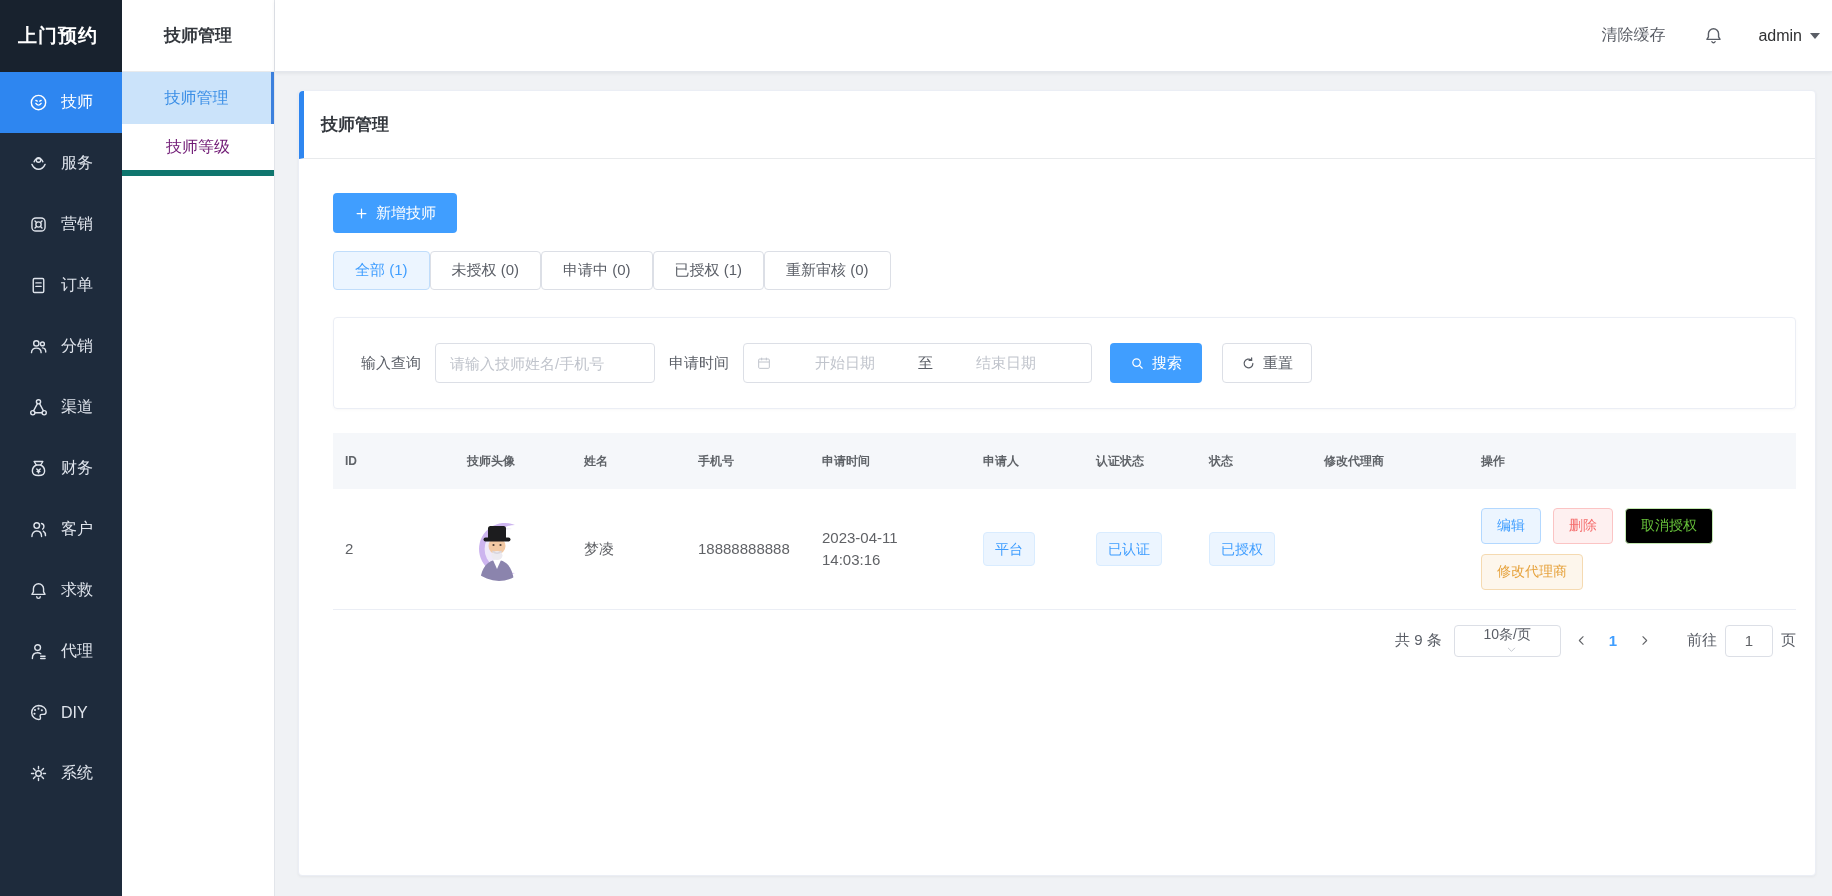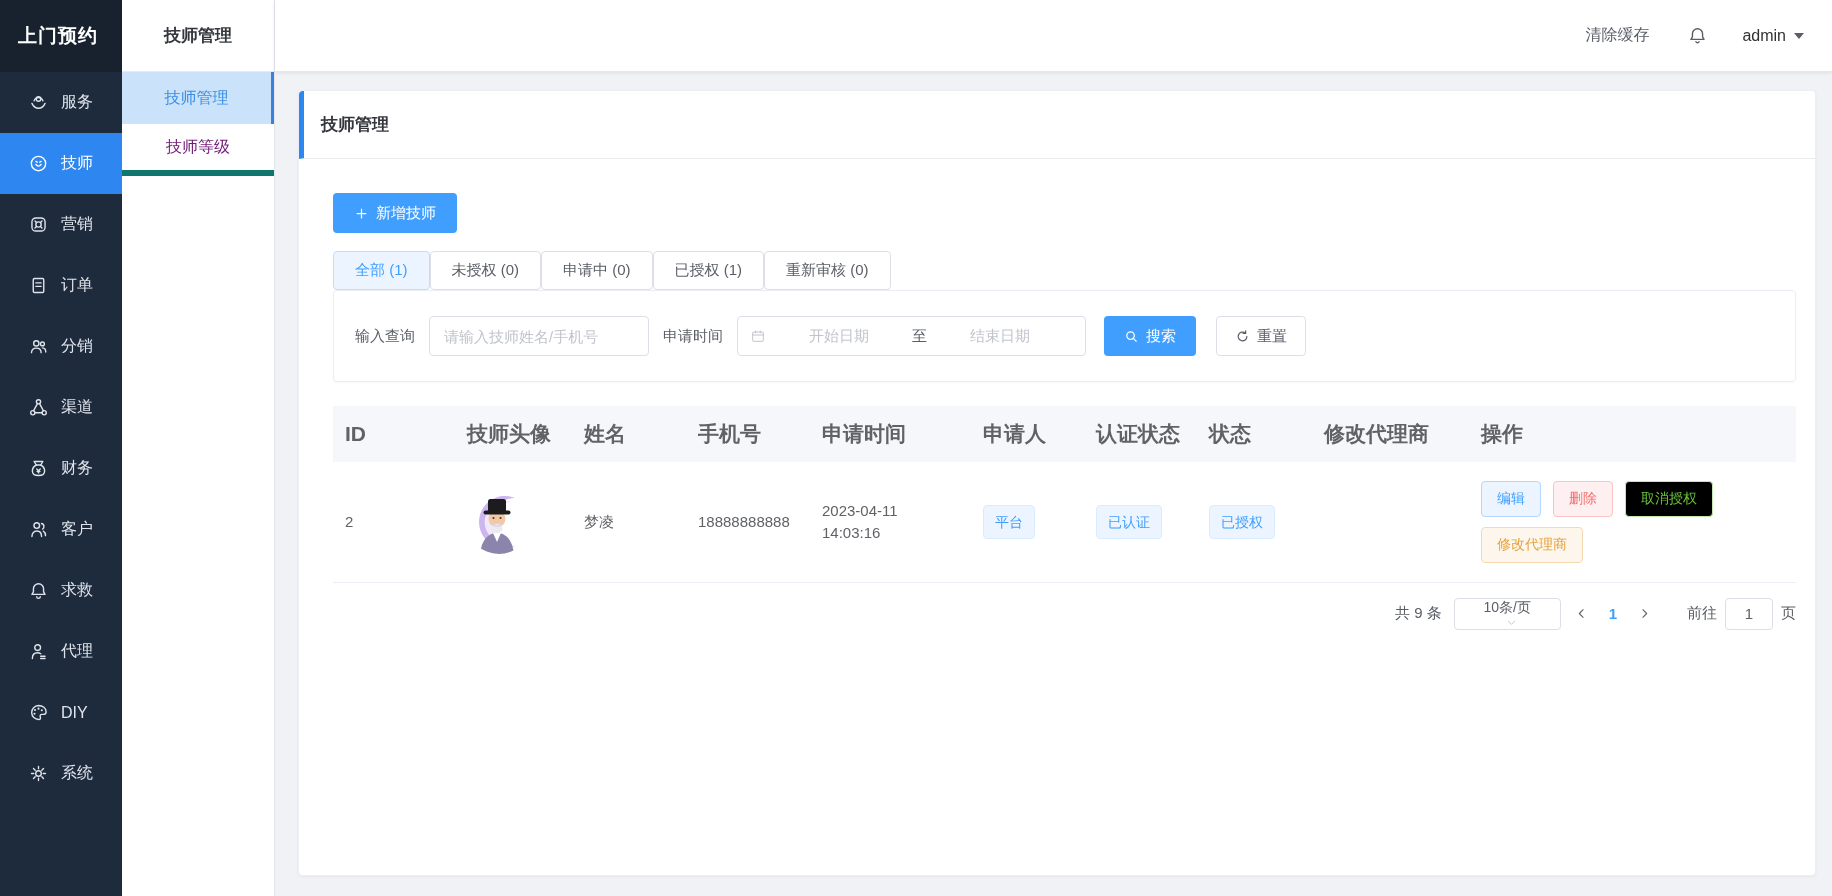--- a/index.html
+++ b/index.html
@@ -15,56 +15,56 @@
   .nicon { width:21px; height:21px; margin-right:12px; flex:none; stroke:currentColor; fill:none; stroke-width:1.6; stroke-linecap:round; stroke-linejoin:round; }
 
   
   .subnav { width:153px; background:#fff; flex:none; border-right:1px solid #e2e5ea; display:flex; flex-direction:column; }
   .subnav-title { height:72px; display:flex; align-items:center; justify-content:center; font-size:17px; font-weight:bold; color:#33373d; border-bottom:1px solid #e8eaec; }
   .subnav-item { height:52px; display:flex; align-items:center; justify-content:center; font-size:16px; color:#701a75; cursor:pointer; border-bottom:6px solid #0f766e; }
   .subnav-item.active { background:#cbe3fa; color:#3a8ee6; border-right:3px solid #3c80dd; border-bottom:none; }
 
   
   .main { flex:1; display:flex; flex-direction:column; min-width:0; }
-  .topbar { height:72px; background:#fff; flex:none; display:flex; align-items:center; justify-content:flex-end; padding-right:28px; border-bottom:1px solid #e4e7ed; box-shadow:0 1px 4px rgba(0,21,41,.08); position:relative; z-index:2; }
+  .topbar { height:72px; background:#fff; flex:none; display:flex; align-items:center; justify-content:flex-end; padding-right:12px; border-bottom:1px solid #e4e7ed; box-shadow:0 1px 4px rgba(0,21,41,.08); position:relative; z-index:2; }
   .clear-cache { font-size:16px; color:#5a5e66; cursor:pointer; }
   .bell { width:21px; height:21px; stroke:#5a5e66; fill:none; stroke-width:1.6; stroke-linecap:round; stroke-linejoin:round; margin-left:38px; cursor:pointer; }
   .user { display:flex; align-items:center; margin-left:34px; cursor:pointer; font-size:16px; color:#303133; }
   .caret { width:0; height:0; border-left:5px solid transparent; border-right:5px solid transparent; border-top:6px solid #5a5e66; margin-left:8px; }
 
   .content { flex:1; background:#f0f2f5; padding:18px 16px 20px 23px; min-height:0; }
   .card { background:#fff; height:100%; border-radius:4px; border:1px solid #ebeef5; box-shadow:0 1px 3px rgba(0,0,0,.05); display:flex; flex-direction:column; }
   .card-header { height:68px; flex:none; border-bottom:1px solid #e8eaec; display:flex; align-items:center; border-left:5px solid #2e86f0; border-top-left-radius:4px; }
   .card-title { font-size:17px; font-weight:bold; color:#33373d; margin-left:17px; }
   .card-body { flex:1; padding:34px 19px 0 34px; min-height:0; }
 
   .btn { border:none; border-radius:4px; cursor:pointer; font-family:inherit; display:inline-flex; align-items:center; justify-content:center; }
   .add-btn { height:40px; padding:0 21px; background:#409eff; color:#fff; font-size:15px; }
   .add-btn svg { width:15px; height:15px; stroke:#fff; stroke-width:2; stroke-linecap:round; margin-right:7px; }
 
   .tabs { margin-top:18px; display:flex; }
   .tab { height:39px; padding:0 21px; background:#fff; border:1px solid #dcdfe6; border-radius:4px; color:#5a5e66; font-size:15px; cursor:pointer; font-family:inherit; }
   .tab.active { background:#ecf5ff; border-color:#c0ddfb; color:#409eff; }
 
-  .filter-box { height:92px; border:1px solid #ebeef5; border-radius:4px; box-shadow:0 1px 3px rgba(0,0,0,.03); display:flex; align-items:center; padding-left:21px; }
+  .filter-box { margin-top:27px; height:92px; border:1px solid #ebeef5; border-radius:4px; box-shadow:0 1px 3px rgba(0,0,0,.03); display:flex; align-items:center; padding-left:27px; }
   .f-label { font-size:15px; color:#5a5e66; margin-right:14px; white-space:nowrap; }
   .q-input { width:220px; height:40px; border:1px solid #dcdfe6; border-radius:4px; padding:0 14px; font-size:15px; font-family:inherit; color:#606266; margin-right:14px; outline:none; }
   .q-input::placeholder { color:#c0c4cc; }
   .daterange { width:349px; height:40px; border:1px solid #dcdfe6; border-radius:4px; display:flex; align-items:center; padding:0 12px; margin-right:18px; cursor:pointer; }
   .daterange .cal { width:16px; height:16px; stroke:#c0c4cc; fill:none; stroke-width:1.5; flex:none; }
   .daterange .ph { flex:1; text-align:center; color:#c0c4cc; font-size:15px; }
   .daterange .sep { color:#5a5e66; font-size:15px; }
   .search-btn { height:40px; padding:0 20px; background:#409eff; color:#fff; font-size:15px; }
   .search-btn svg, .reset-btn svg { width:15px; height:15px; stroke-width:2; stroke-linecap:round; fill:none; margin-right:7px; }
   .search-btn svg { stroke:#fff; }
   .reset-btn { height:40px; padding:0 18px; margin-left:20px; background:#fff; border:1px solid #dcdfe6; color:#5a5e66; font-size:15px; }
   .reset-btn svg { stroke:#5a5e66; }
 
   table { margin-top:24px; width:100%; border-collapse:collapse; table-layout:fixed; }
-  th { height:56px; background:#f5f7fa; text-align:left; padding:0 12px; font-size:21px; color:#5f6368; font-weight:bold; }
+  th { height:56px; background:#f5f7fa; text-align:left; padding:0 12px; font-size:12px; color:#5f6368; font-weight:bold; }
   td { height:120px; padding:0 12px; font-size:15px; color:#606266; border-bottom:1px solid #ebeef5; vertical-align:middle; line-height:1.45; }
   .break { word-break:break-all; }
   .avatar { width:64px; height:64px; border-radius:50%; display:block; }
   .tag { display:inline-block; padding:6px 11px; font-size:14px; border-radius:4px; background:#ecf5ff; border:1px solid #d9ecff; color:#409eff; }
   .act-line { display:flex; }
   .act-line + .act-line { margin-top:10px; }
   .abtn { font-size:14px; padding:8px 15px; border-radius:4px; margin-right:12px; font-family:inherit; cursor:pointer; }
   .abtn.edit   { background:#ecf5ff; border:1px solid #b3d8ff; color:#409eff; }
   .abtn.del    { background:#fef0f0; border:1px solid #fbc4c4; color:#f56c6c; }
   .abtn.cancel { background:#000000; border:1px solid #c2e7b0; color:#67c23a; }
@@ -79,35 +79,35 @@
   .goto { margin-left:28px; }
   .pinput { width:48px; height:32px; border:1px solid #dcdfe6; border-radius:4px; margin:0 8px; text-align:center; font-size:15px; font-family:inherit; color:#606266; outline:none; }
 </style>
 </head>
 <body>
 
 <div class="app">
 
   <aside class="nav">
     <div class="logo">上门预约</div>
+    <div class="nav-item active">
+      <svg class="nicon" viewBox="0 0 24 24">
+          <circle cx="12" cy="12" r="8.2"></circle>
+          <path d="M9 13c.9 1.4 1.9 2 3 2s2.1-.6 3-2"></path>
+          <path d="M9 9.6l1.6.8M15 9.6l-1.6.8"></path>
+        </svg>
+      <span>技师</span>
+    </div>
     <div class="nav-item">
       <svg class="nicon" viewBox="0 0 24 24">
           <circle cx="12" cy="8" r="2.6"></circle>
           <path d="M7 10c.8-2.4 2.6-3.8 5-3.8S16.2 7.6 17 10"></path>
           <path d="M4.5 13c1.6 3.6 4.2 5.6 7.5 5.6s5.9-2 7.5-5.6"></path>
         </svg>
       <span>服务</span>
-    </div>
-    <div class="nav-item active">
-      <svg class="nicon" viewBox="0 0 24 24">
-          <circle cx="12" cy="12" r="8.2"></circle>
-          <path d="M9 13c.9 1.4 1.9 2 3 2s2.1-.6 3-2"></path>
-          <path d="M9 9.6l1.6.8M15 9.6l-1.6.8"></path>
-        </svg>
-      <span>技师</span>
     </div>
     <div class="nav-item">
       <svg class="nicon" viewBox="0 0 24 24">
           <rect x="4.5" y="4.5" width="15" height="15" rx="4.5"></rect>
           <circle cx="12" cy="12" r="3"></circle>
           <path d="M8 8l1.2 1.2M16 8l-1.2 1.2M8 16l1.2-1.2M16 16l-1.2-1.2"></path>
         </svg>
       <span>营销</span>
     </div>
     <div class="nav-item">

